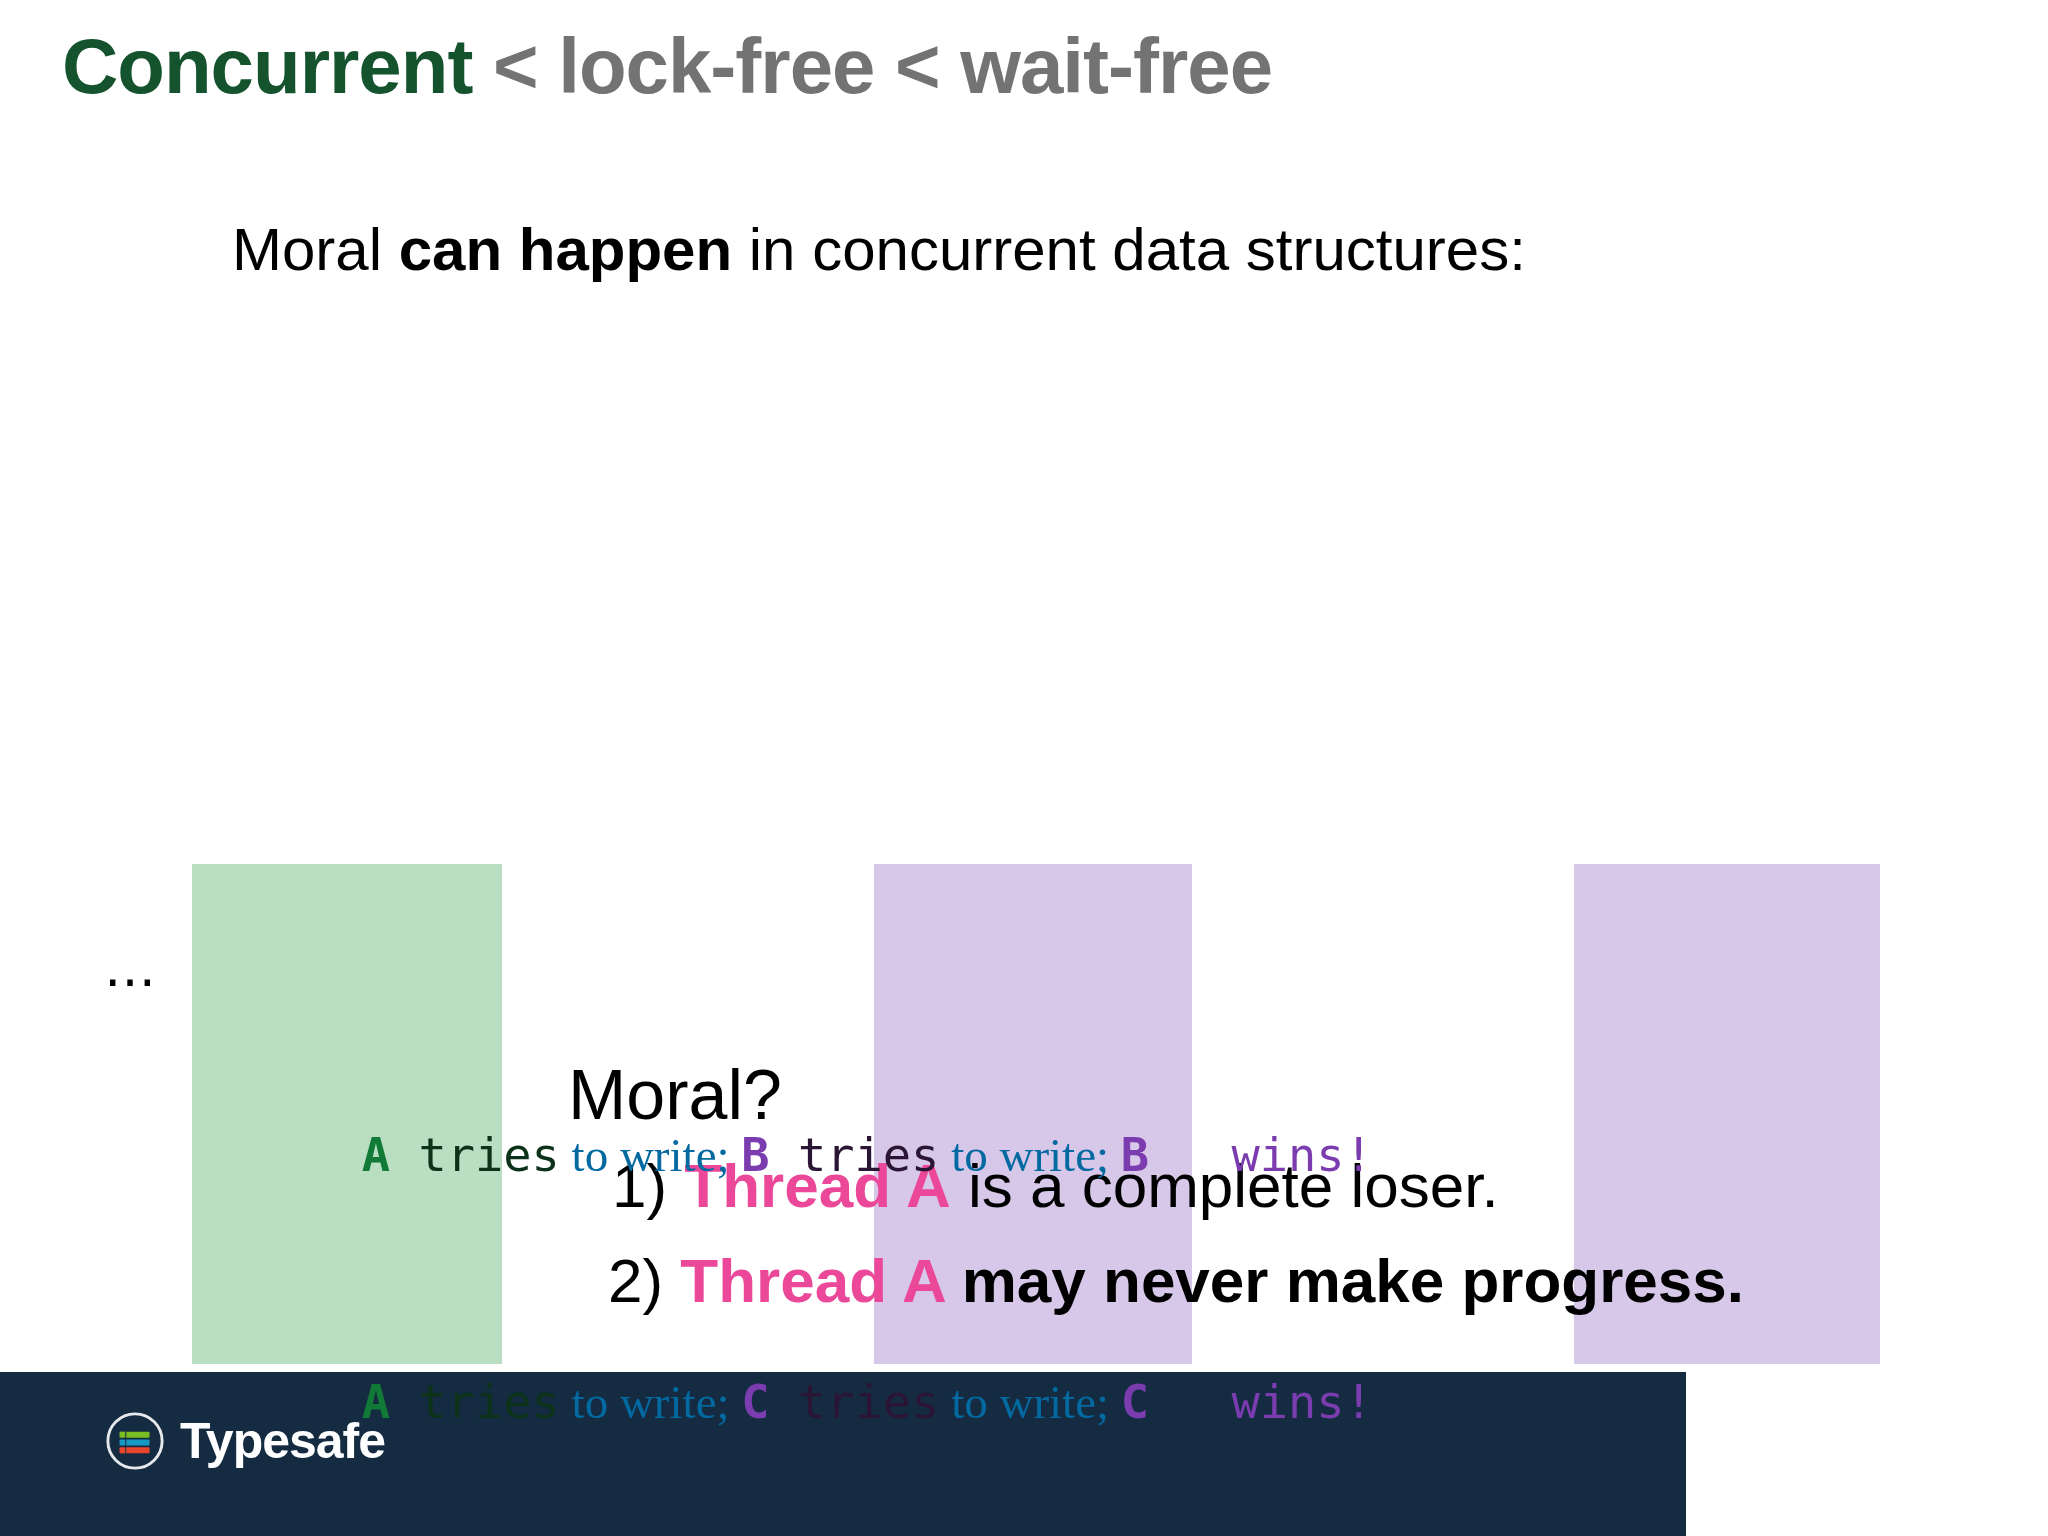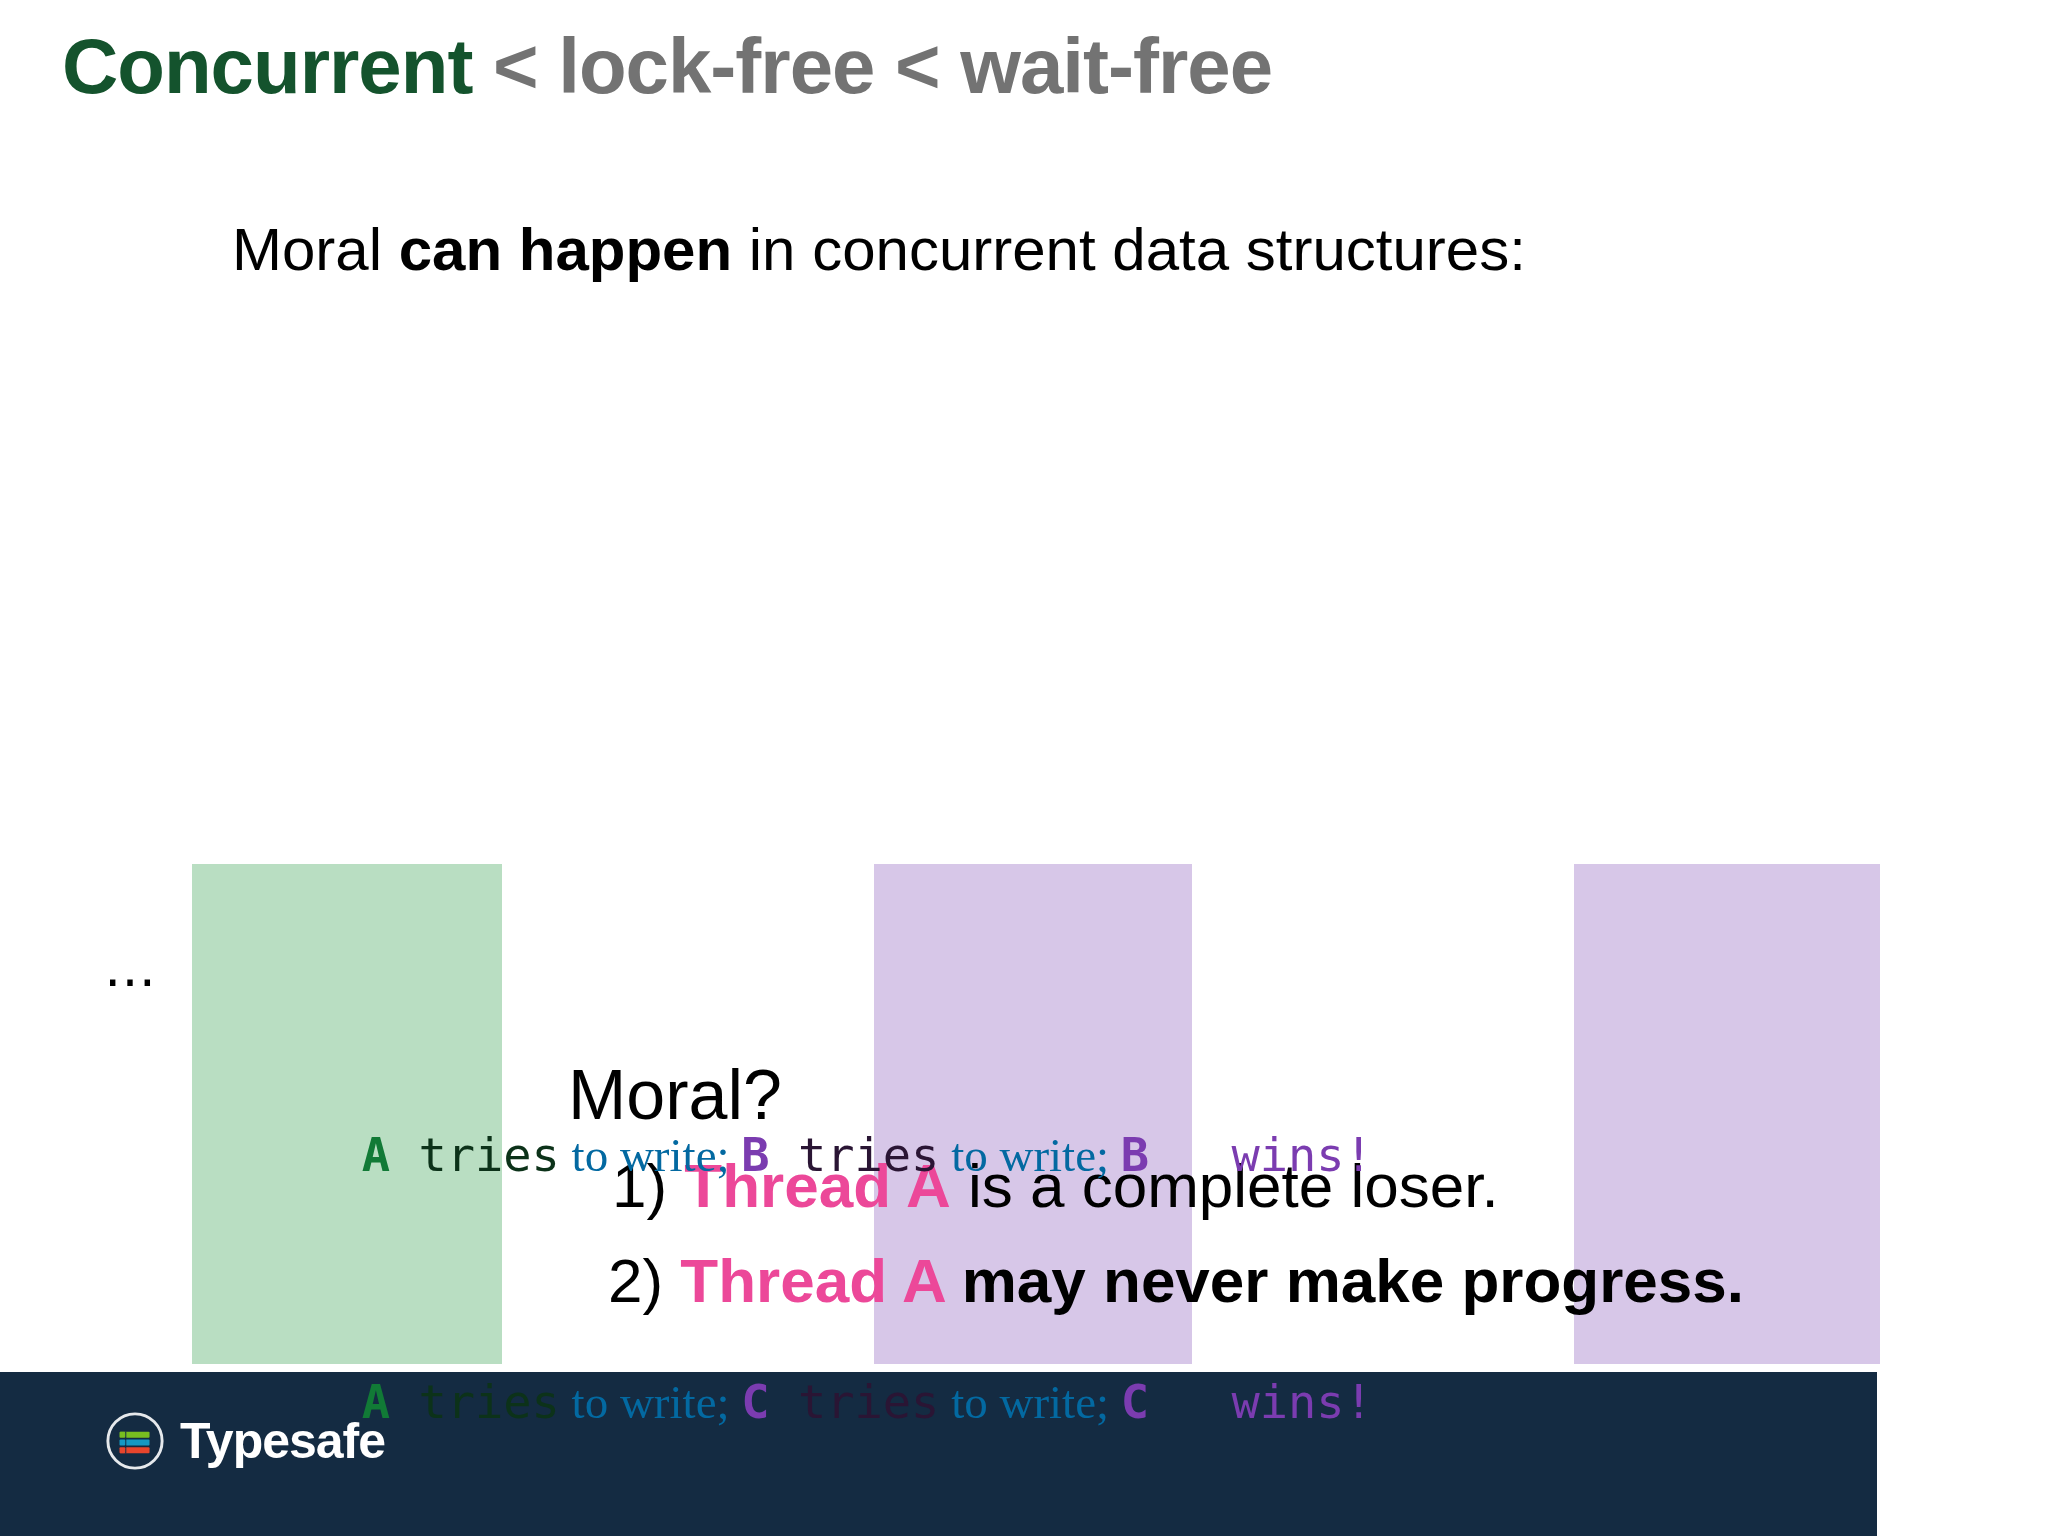--- a/index.html
+++ b/index.html
@@ -112,21 +112,21 @@
   #moral-item-1 { left: 612px; top: 1150px; }
   #moral-item-2 { left: 608px; top: 1245px; }
   .m-green { color: #ec4899; font-weight: bold; }
   .m-bold  { font-weight: bold; }
 
   
   #footer-bar {
     position: absolute;
     left: 0;
     bottom: 0;
-    width: 1877px;
+    width: 1686px;
     height: 164px;
     background: #142B42;
   }
   #logo {
     position: absolute;
     left: 104px;
     top: 38px;
     display: flex;
     align-items: center;
     gap: 14px;

